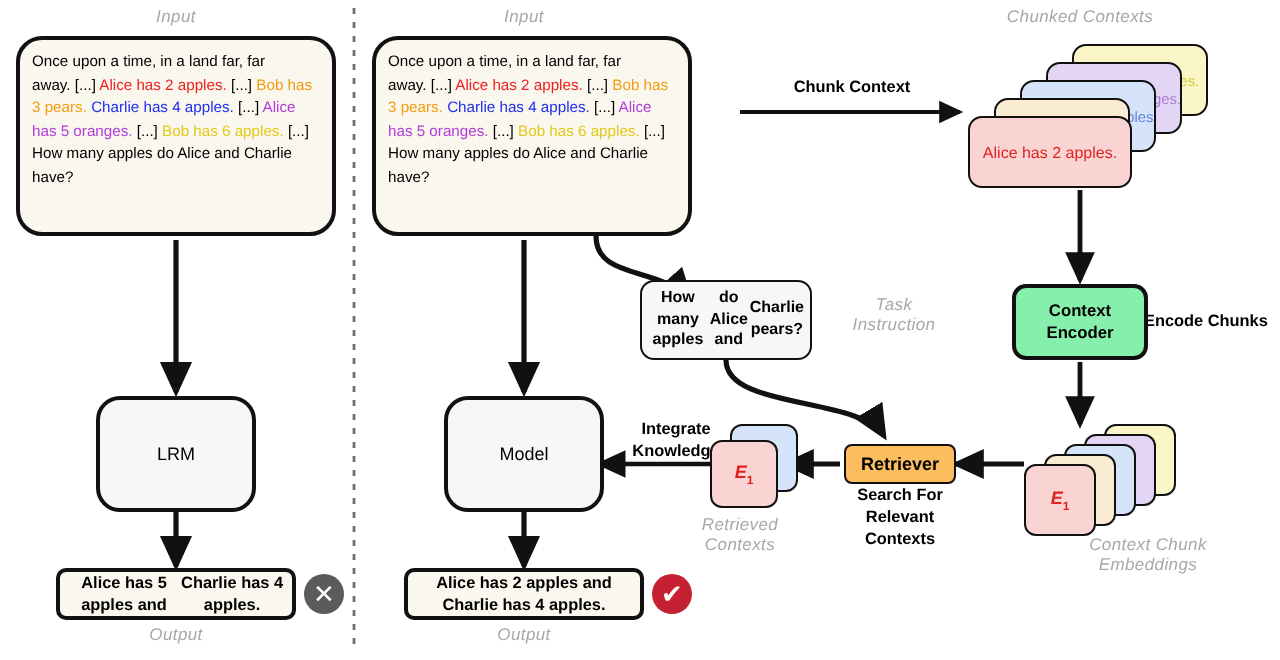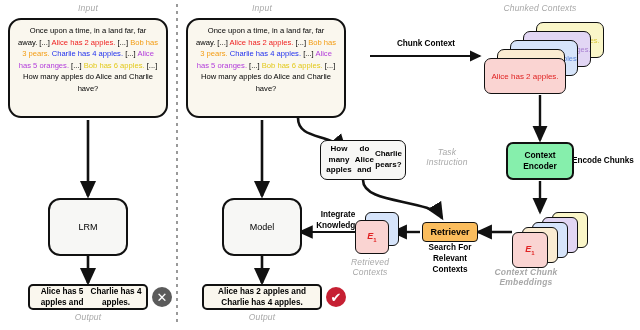--- a/index.html
+++ b/index.html
@@ -9,21 +9,21 @@
   svg.lines{position:absolute;left:0;top:0;width:640px;height:330px;overflow:visible;}
 
   .sec-label{position:absolute;font-style:italic;font-size:8.5px;color:#a8a8a8;
              text-align:center;letter-spacing:.2px;line-height:1.15;}
 
   .box{position:absolute;box-sizing:border-box;display:flex;align-items:center;
        justify-content:center;text-align:center;}
 
   .inputbox{background:#faf7ee;border:2.2px solid #111;border-radius:13px;
             padding:5px 6px;font-size:7.6px;line-height:1.52;
-            display:block;text-align:center;}
+            display:block;text-align:left;}
   .inputbox .ln{display:block;white-space:nowrap;}
   .c-red{color:#ef2020;}
   .c-org{color:#f39c12;}
   .c-blu{color:#2030ee;}
   .c-pur{color:#b23bdb;}
   .c-yel{color:#e3c91a;}
 
   .procbox{background:#f7f7f5;border:2.4px solid #111;border-radius:12px;
            font-size:9px;}
   .qbox{background:#f7f7f5;border:1.9px solid #111;border-radius:7px;
@@ -104,21 +104,21 @@
   <div class="sec-label" style="left:58px;top:4px;width:60px;">Input</div>
   <div class="sec-label" style="left:232px;top:4px;width:60px;">Input</div>
   <div class="sec-label" style="left:490px;top:4px;width:100px;">Chunked Contexts</div>
 
   <div class="sec-label" style="left:412px;top:148px;width:70px;white-space:pre-line;">Task
 Instruction</div>
 
   <div class="sec-label" style="left:336px;top:258px;width:68px;white-space:pre-line;">Retrieved
 Contexts</div>
 
-  <div class="sec-label" style="left:480px;top:268px;width:92px;white-space:pre-line;font-weight:bold;">Context Chunk
+  <div class="sec-label" style="left:528px;top:268px;width:92px;white-space:pre-line;">Context Chunk
 Embeddings</div>
 
   <div class="sec-label" style="left:58px;top:313px;width:60px;">Output</div>
   <div class="sec-label" style="left:232px;top:313px;width:60px;">Output</div>
 
   <div class="plain-label" style="left:376px;top:38px;width:100px;">Chunk Context</div>
   <div class="plain-label" style="left:572px;top:155px;width:70px;text-align:left;">Encode Chunks</div>
   <div class="plain-label" style="left:305px;top:209px;width:66px;white-space:pre-line;">Integrate
 Knowledge</div>
   <div class="plain-label" style="left:410px;top:242px;width:80px;white-space:pre-line;">Search For

